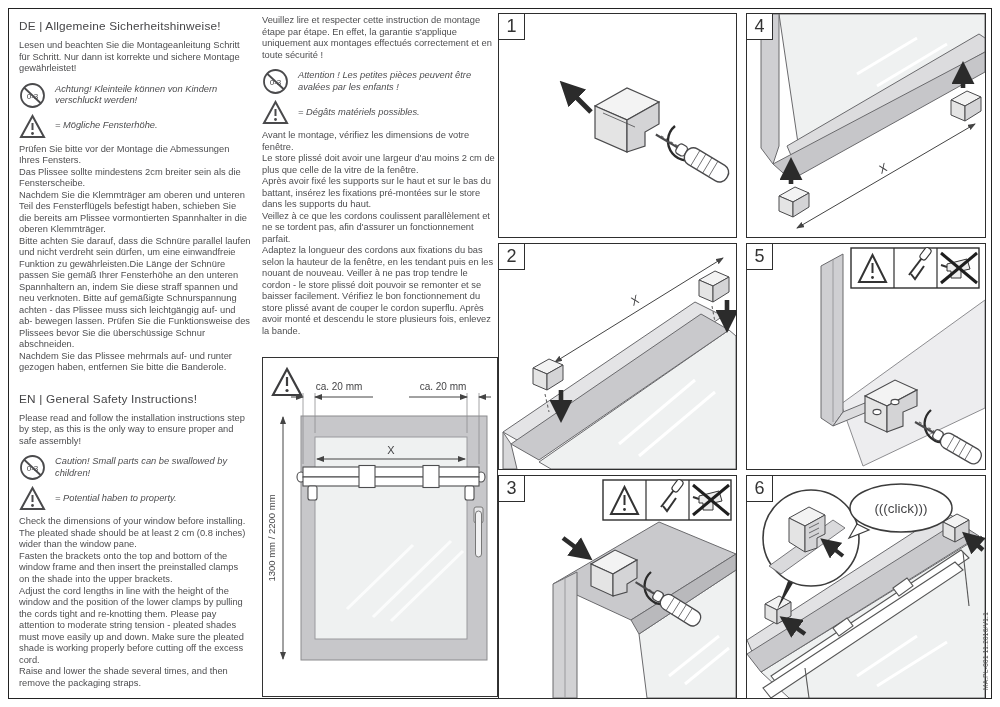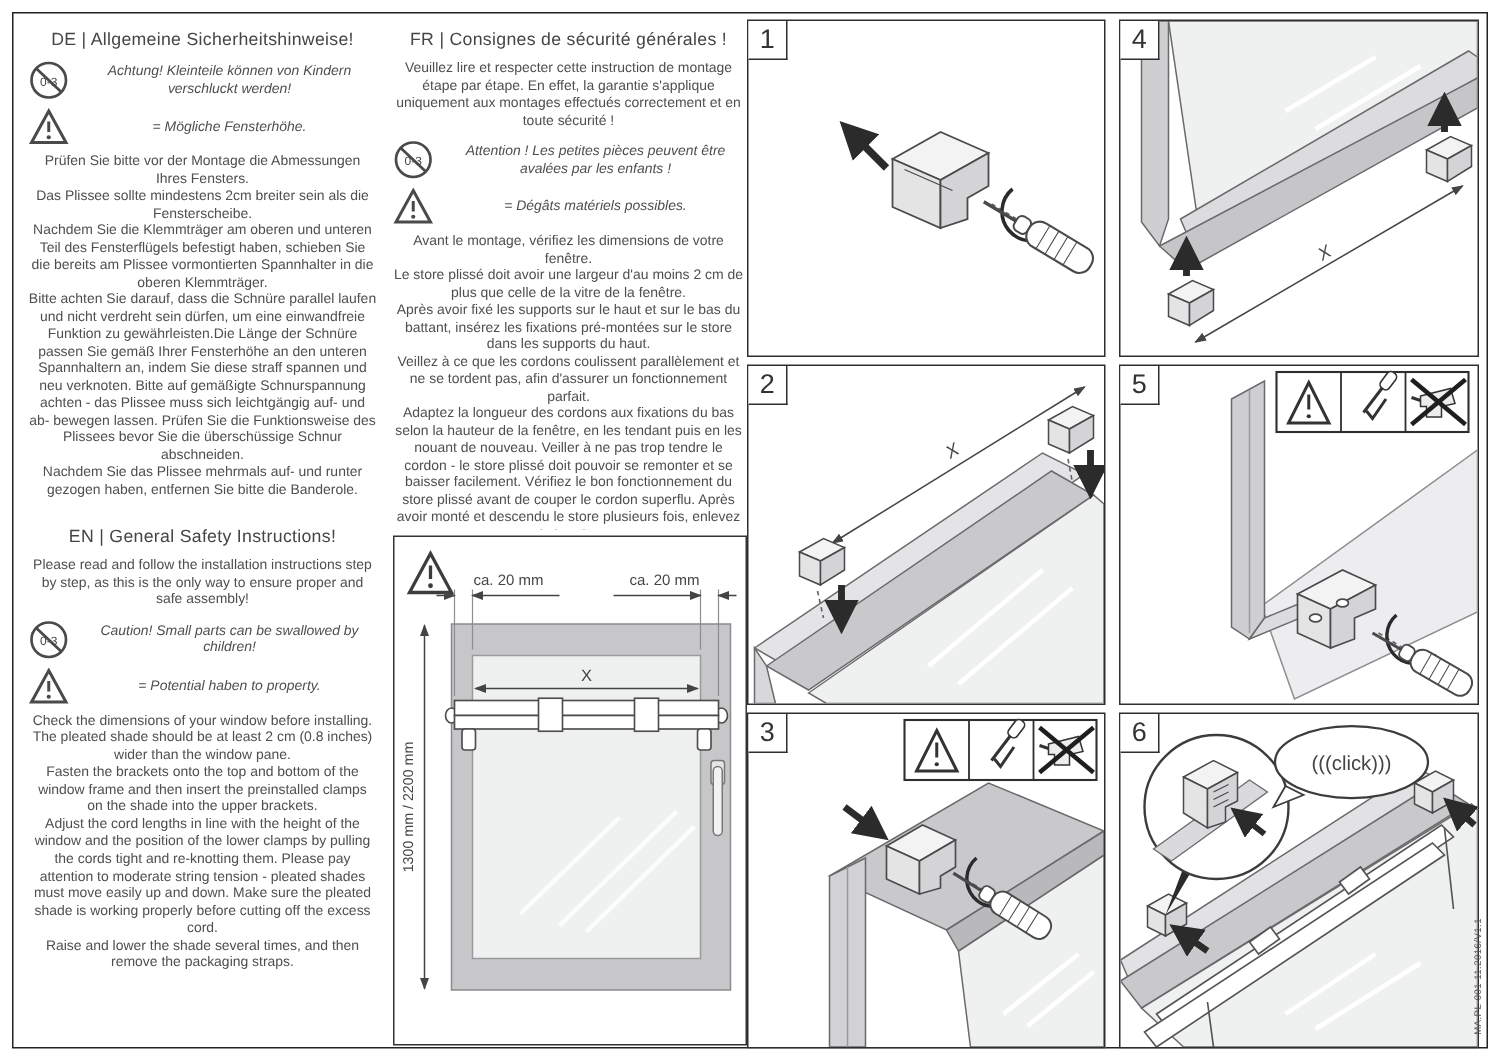--- a/index.html
+++ b/index.html
@@ -1,18 +1,18 @@
 <!DOCTYPE html>
 <html><head>
 <meta charset="utf-8">
 <style>
   html,body{margin:0;padding:0;background:#fff;}
   body{width:1000px;height:707px;position:relative;font-family:"Liberation Sans",sans-serif;color:#4e4e50;}
   .page{position:absolute;left:8px;top:8px;width:982px;height:689px;border:1.5px solid #222;background:#fff;}
-  .col{position:absolute;overflow:hidden;text-align:center;}
+  .col{position:absolute;overflow:hidden;}
   .col-left{left:10px;top:6px;width:232px;height:676px;}
   .col-fr{left:253px;top:6px;width:234px;height:338px;}
   h2.sec-title{font-size:11.8px;font-weight:400;color:#454547;margin:4px 0 7px 0;letter-spacing:.2px;}
   p.para{font-size:9.3px;line-height:1.24;margin:0;}
   p.para.gap{margin-bottom:7px;}
   .icon-row{display:flex;align-items:center;gap:9px;margin:5px 0;}
   .icon-row p.para{flex:1;font-style:italic;}
   .icon-row svg{flex:0 0 auto;}
   .diagram{position:absolute;left:253px;top:348px;width:234px;height:338px;border:1.2px solid #333;background:#fff;}
   .panel{position:absolute;border:1.3px solid #2e2e2e;background:#fff;}
@@ -32,20 +32,21 @@
   .v-label{font-size:9.5px;}
 </style>
 </head>
 <body>
 
 <div class="page">
 
   <div class="col col-left">
     <section>
       <h2 class="sec-title">DE | Allgemeine Sicherheitshinweise!</h2>
+      <p class="para gap">Lesen und beachten Sie die Montageanleitung Schritt für Schritt. Nur dann ist korrekte und sichere Montage gewährleistet!</p>
       <div class="icon-row">
         <svg width="27" height="27" viewBox="0 0 27 27">
           <circle cx="13.5" cy="13.5" r="11.5" fill="none" stroke="#4a4a4c" stroke-width="1.8"></circle>
           <line x1="5" y1="5.5" x2="22" y2="21.5" stroke="#4a4a4c" stroke-width="1.8"></line>
           <text x="13.5" y="17" font-size="8" text-anchor="middle">0-3</text>
         </svg>
         <p class="para">Achtung! Kleinteile können von Kindern verschluckt werden!</p>
       </div>
       <div class="icon-row">
         <svg width="27" height="25" viewBox="0 0 27 25">
@@ -84,21 +85,20 @@
       <p class="para">Check the dimensions of your window before installing.</p>
       <p class="para">The pleated shade should be at least 2 cm (0.8 inches) wider than the window pane.</p>
       <p class="para">Fasten the brackets onto the top and bottom of the window frame and then insert the preinstalled clamps on the shade into the upper brackets.</p>
       <p class="para">Adjust the cord lengths in line with the height of the window and the position of the lower clamps by pulling the cords tight and re-knotting them. Please pay attention to moderate string tension - pleated shades must move easily up and down. Make sure the pleated shade is working properly before cutting off the excess cord.</p>
       <p class="para">Raise and lower the shade several times, and then remove the packaging straps.</p>
     </section>
   </div>
 
   <div class="col col-fr">
     <section>
-      <h2 class="sec-title">FR | Consignes de sécurité générales !</h2>
       <p class="para gap">Veuillez lire et respecter cette instruction de montage étape par étape. En effet, la garantie s'applique uniquement aux montages effectués correctement et en toute sécurité !</p>
       <div class="icon-row">
         <svg width="27" height="27" viewBox="0 0 27 27">
           <circle cx="13.5" cy="13.5" r="11.5" fill="none" stroke="#4a4a4c" stroke-width="1.8"></circle>
           <line x1="5" y1="5.5" x2="22" y2="21.5" stroke="#4a4a4c" stroke-width="1.8"></line>
           <text x="13.5" y="17" font-size="8" text-anchor="middle">0-3</text>
         </svg>
         <p class="para">Attention ! Les petites pièces peuvent être avalées par les enfants !</p>
       </div>
       <div class="icon-row">

